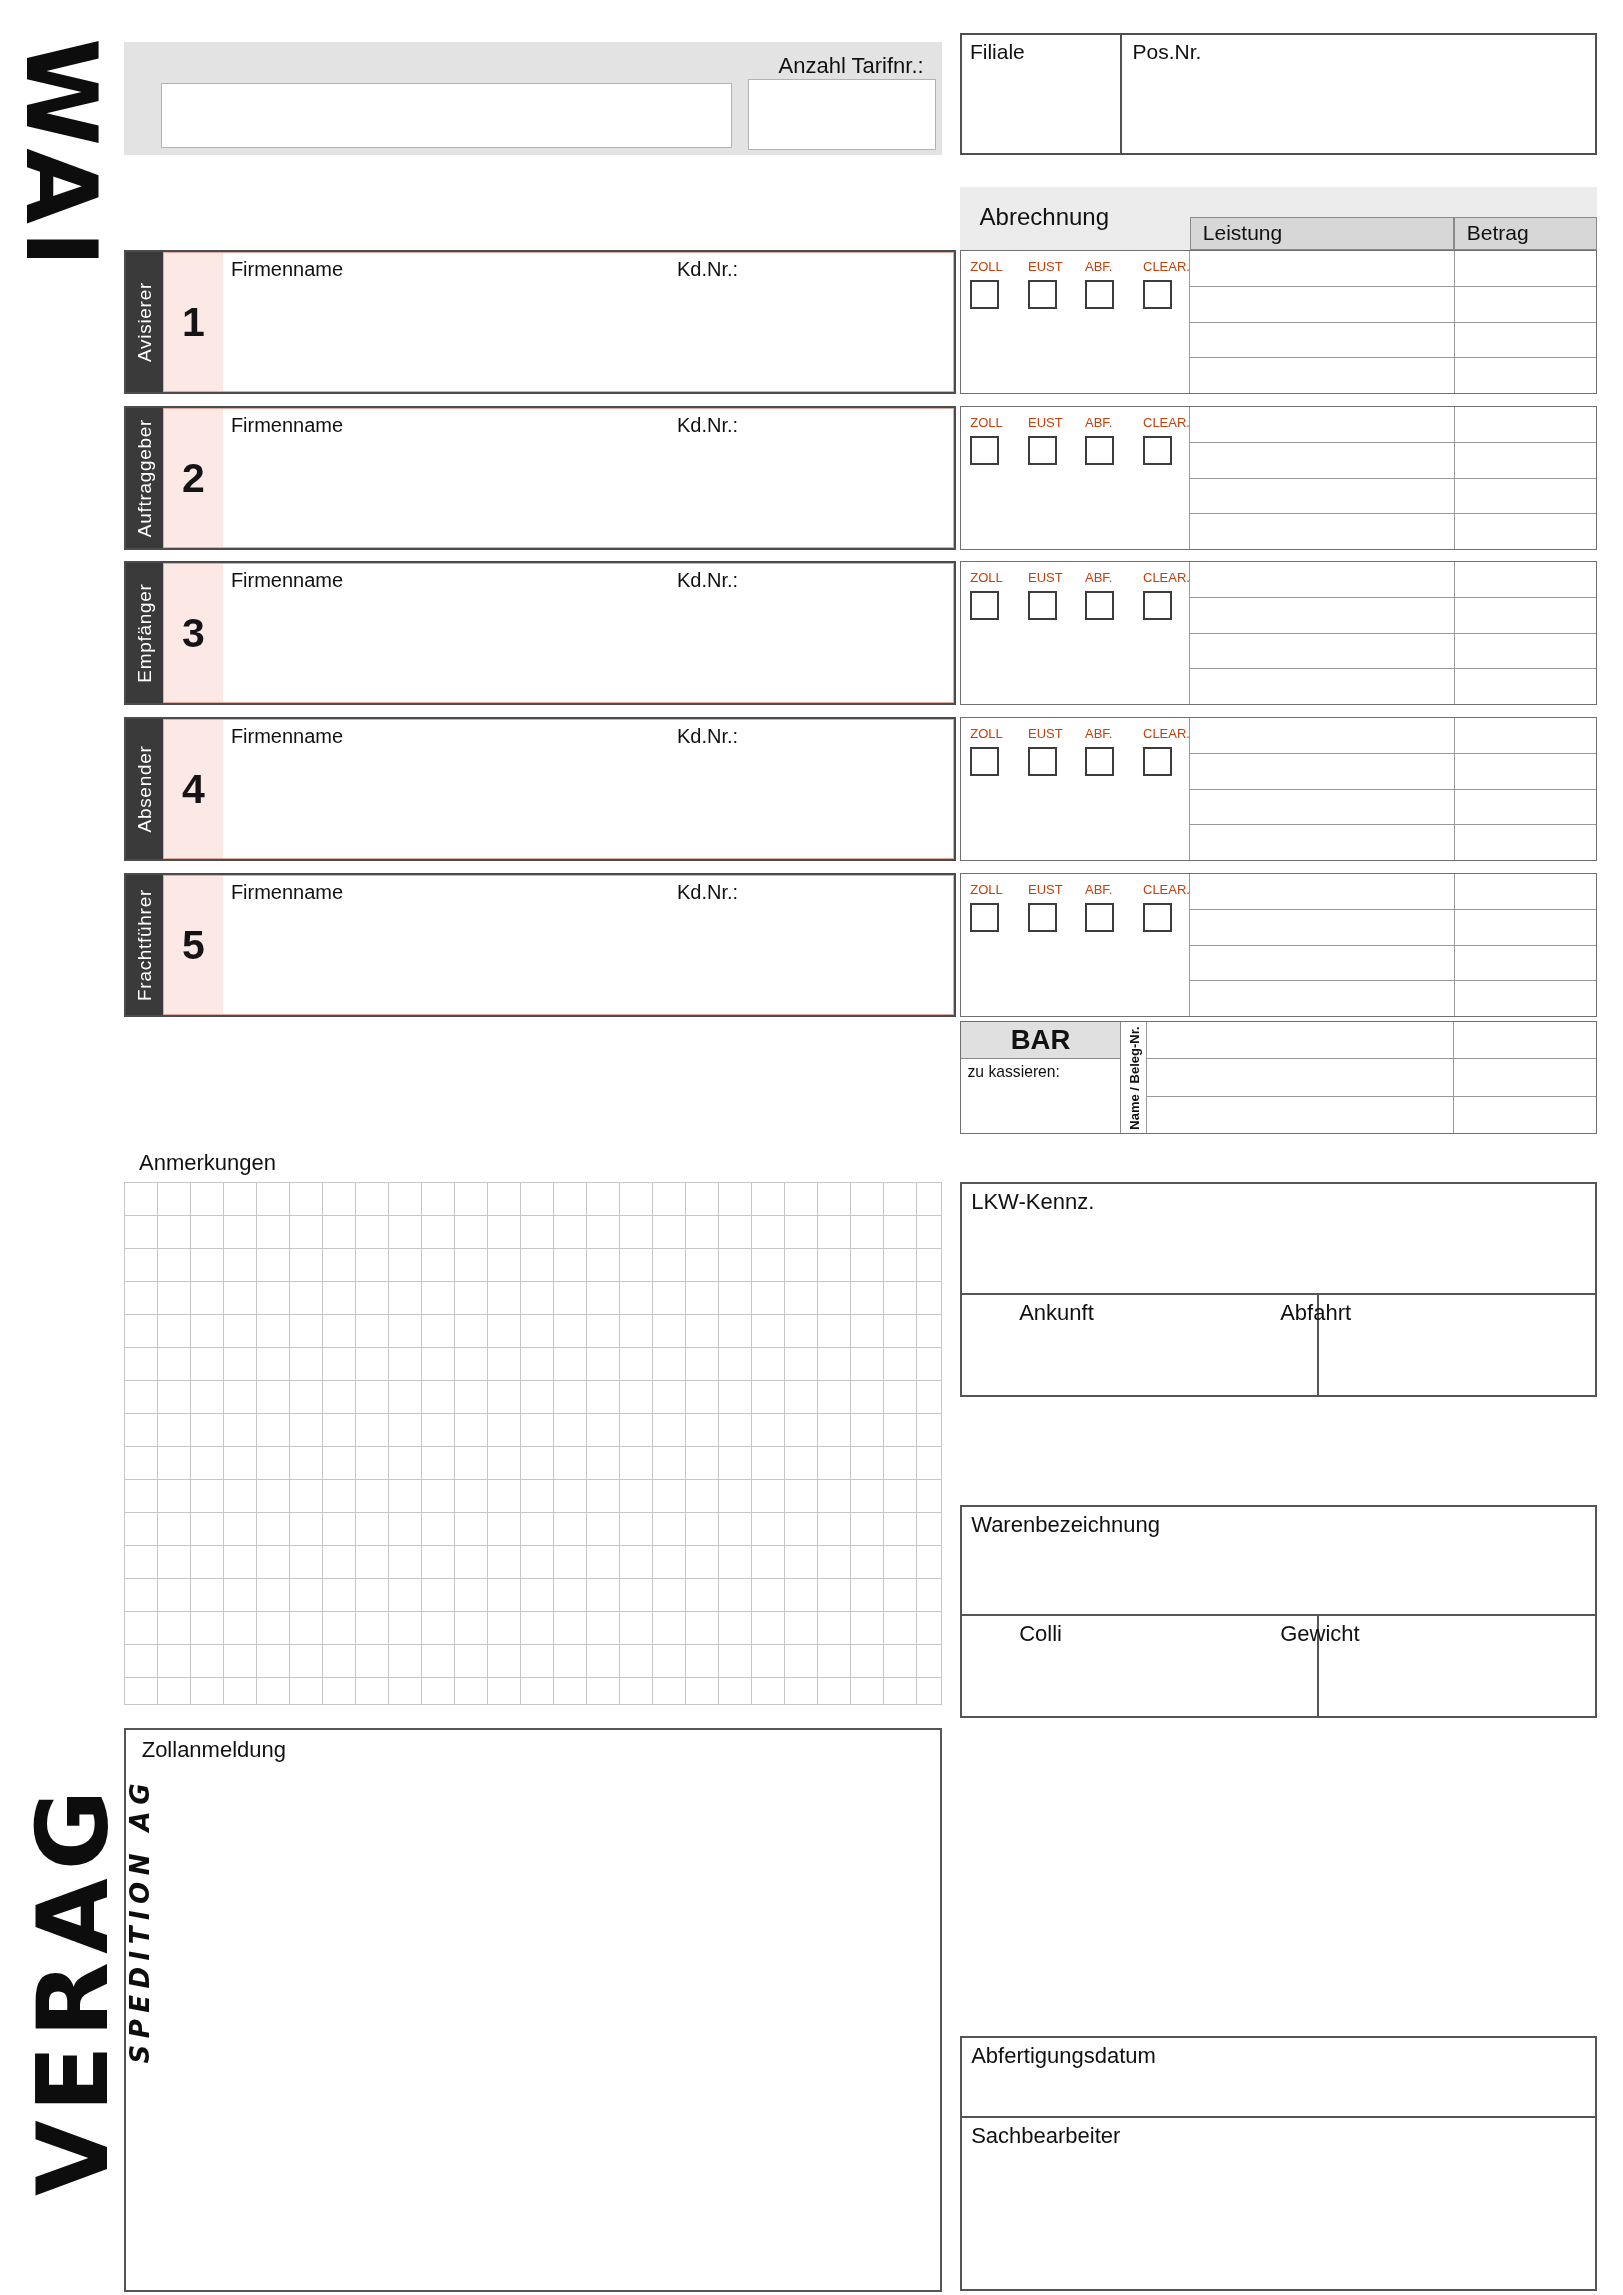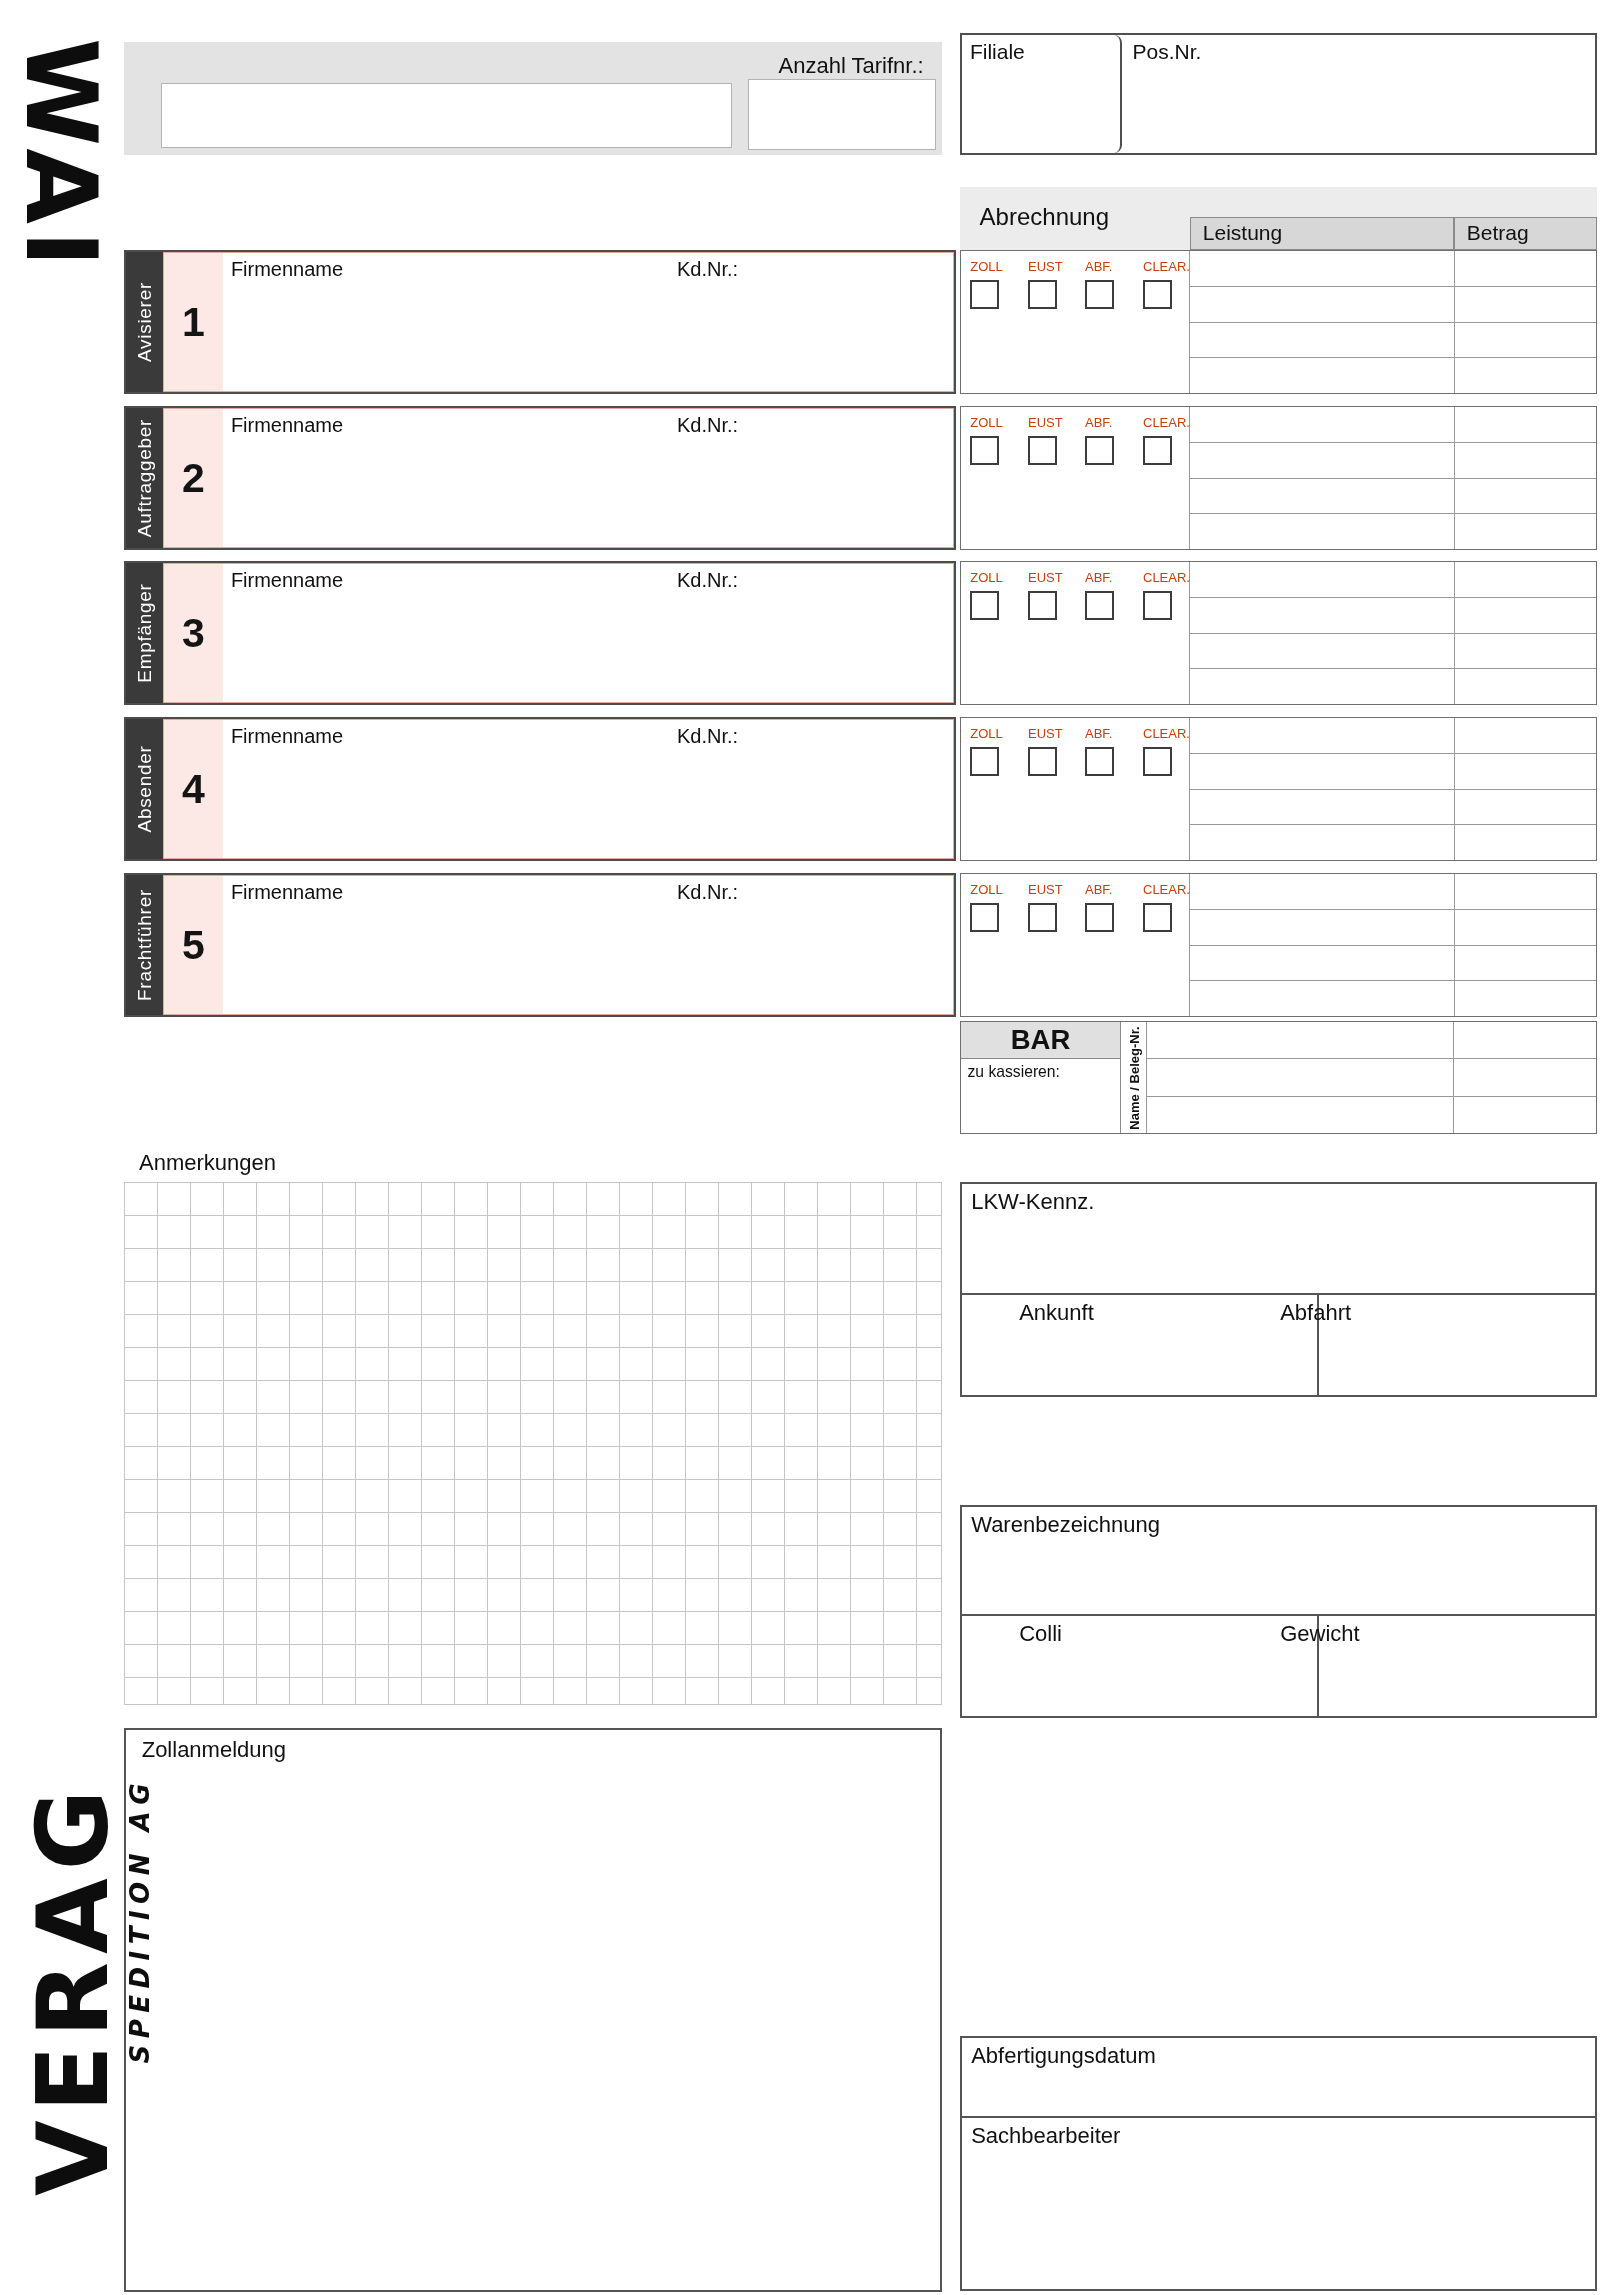--- a/index.html
+++ b/index.html
@@ -17,21 +17,21 @@
   .abf-input{position:absolute;left:37px;top:41px;width:571px;height:65px;background:#fff;
              border:1.3px solid #b3b3b3;box-sizing:border-box;}
   .tarif-label{position:absolute;right:18.3px;top:10.5px;font-size:22px;}
   .tarif-input{position:absolute;left:624px;top:37px;width:188px;height:71px;background:#fff;
                border:1.3px solid #b3b3b3;box-sizing:border-box;}
 
   
   .filiale-box{position:absolute;left:960px;top:33px;width:637px;height:122px;
                border:2px solid #4f4f4f;box-sizing:border-box;background:#fff;}
   .filiale-cell{position:absolute;left:0;top:0;width:160px;height:100%;
-                border-right:2px solid #4f4f4f;box-sizing:border-box;padding:5.2px 0 0 7.9px;font-size:21px;border-radius:8px;}
+                border-right:2px solid #4f4f4f;box-sizing:border-box;padding:5.2px 0 0 7.9px;font-size:21px;}
   .posnr-cell{position:absolute;left:160px;top:0;right:0;height:100%;padding:5.2px 0 0 10.5px;font-size:21px;}
 
   
   .abr-band{position:absolute;left:960px;top:187px;width:637px;height:63px;background:#ececec;}
   .abr-title{position:absolute;left:19.6px;top:15.7px;font-size:24px;}
   .lh-cell{position:absolute;left:230px;top:30px;width:264px;height:33px;background:#d7d7d7;
            border:1.3px solid #8a8a8a;box-sizing:border-box;font-size:21px;padding:3.3px 0 0 11.8px;}
   .bh-cell{position:absolute;left:494px;top:30px;width:143px;height:33px;background:#d7d7d7;
            border:1.3px solid #8a8a8a;box-sizing:border-box;font-size:21px;padding:3.3px 0 0 11.8px;}
 

